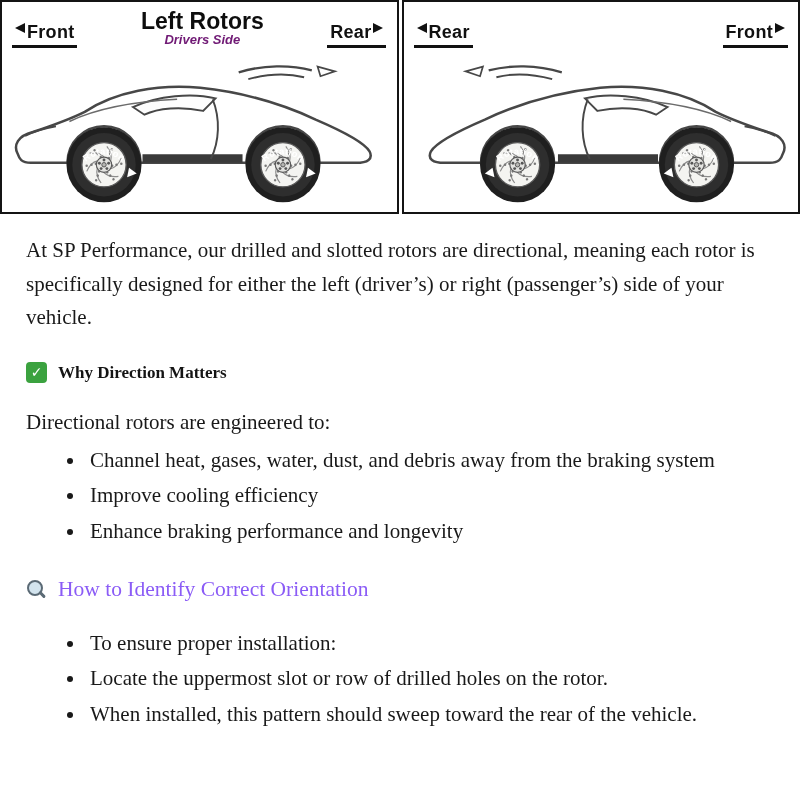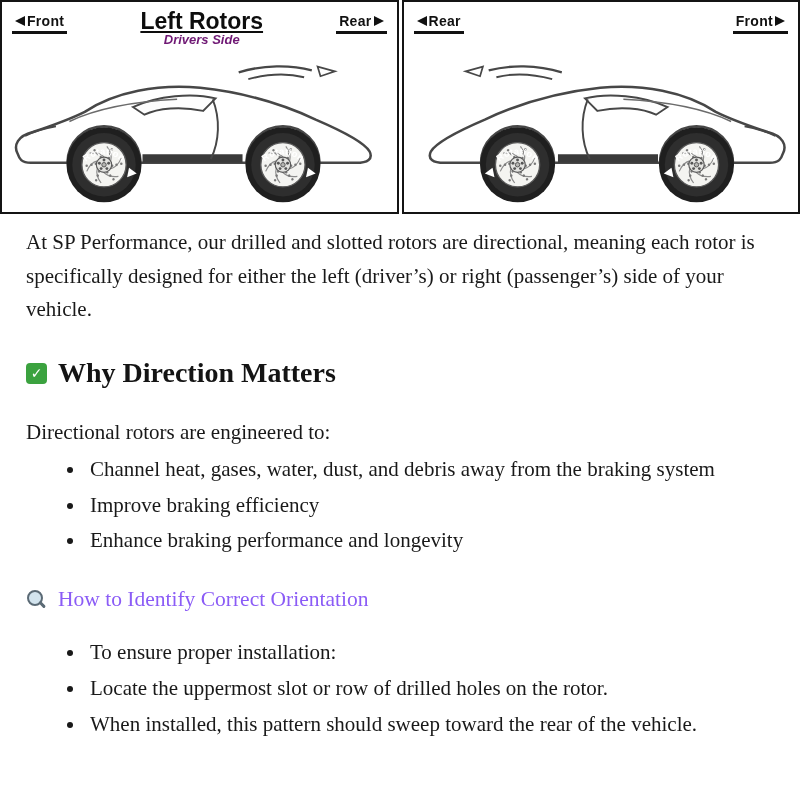--- a/index.html
+++ b/index.html
@@ -4,35 +4,35 @@
 <style>
   * { margin:0; padding:0; box-sizing:border-box; }
   html,body { width:800px; background:#ffffff; }
   body { font-family:"Liberation Serif", serif; color:#1c1c1c; }
 
   
   .diagram { display:flex; gap:3px; width:800px; }
   .panel { flex:1 1 0; border:2px solid #141414; background:#fff; height:214px; padding:3px 4px 0; overflow:hidden; }
   .panel-header { display:flex; justify-content:space-between; align-items:flex-start; padding:3px 6px 0; height:52px; }
   .dir { display:flex; align-items:center; gap:2px; border-bottom:3px solid #111; padding:0 3px 2px; margin-top:5px; }
-  .dir-label { font-family:"Liberation Sans", sans-serif; font-weight:bold; font-size:14px; letter-spacing:.3px; color:#111; }
+  .dir-label { font-family:"Liberation Sans", sans-serif; font-weight:bold; font-size:18px; letter-spacing:.3px; color:#111;margin-top:9px; }
   .tri { width:0; height:0; border-top:5px solid transparent; border-bottom:5px solid transparent; }
   .tri-left  { border-right:10px solid #111; }
   .tri-right { border-left:10px solid #111; }
   .titles { text-align:center; line-height:1.05; margin-top:1px; }
-  .panel-title { font-family:"Liberation Sans", sans-serif; font-weight:bold; font-size:23px; color:#0d0d0d;text-decoration:underline; }
+  .panel-title { font-family:"Liberation Sans", sans-serif; font-weight:bold; font-size:23px; color:#0d0d0d; }
   .panel-subtitle { font-family:"Liberation Sans", sans-serif; font-weight:bold; font-style:italic; font-size:13px; color:#701a75; }
   .car-svg { width:100%; height:152px; display:block; }
   .rot-text { fill:#ffffff; font-family:"Liberation Sans", sans-serif; font-size:9.5px; font-weight:bold; letter-spacing:.4px; }
 
   
-  .content { padding:12px 26px 10px; font-size:21px; line-height:1.6; color:#191919; }
+  .content { padding:20px 26px 10px; font-size:21px; line-height:1.6; color:#191919; }
   .intro { margin-bottom:20px; }
   .h-row { display:flex; align-items:center; gap:11px; margin:24px 0 20px; }
-  .h-bold { font-family:"Liberation Serif", serif; font-size:28px; font-weight:bold; color:#141414; }
+  .h-bold { font-family:"Liberation Serif", serif; font-size:17px; font-weight:bold; color:#141414; }
   .h-light { font-size:21.5px; font-weight:normal; color:#8b5cf6; }
   .lead { }
   ul { margin:4px 0 16px 0; padding-left:46px; list-style:disc; }
   li { margin:2px 14px; padding-left:4px; }
 
   
   .check-icon { width:21px; height:21px; background:#3ba23f; border-radius:4px; color:#fff;
     display:inline-flex; align-items:center; justify-content:center;
     font-family:"DejaVu Sans", sans-serif; font-size:14px; font-weight:bold; flex:0 0 auto; }
   
@@ -203,21 +203,21 @@
 
   <div class="h-row">
     <span class="check-icon">✓</span>
     <span class="h-bold">Why Direction Matters</span>
   </div>
 
   <p class="lead">Directional rotors are engineered to:</p>
 
   <ul>
     <li>Channel heat, gases, water, dust, and debris away from the braking system</li>
-    <li>Improve braking efficiency</li>
+    <li>Improve cooling efficiency</li>
     <li>Enhance braking performance and longevity</li>
   </ul>
 
   <div class="h-row">
     <span class="mag-icon"></span>
     <span class="h-light">How to Identify Correct Orientation</span>
   </div>
 
   <ul>
     <li>To ensure proper installation:</li>

